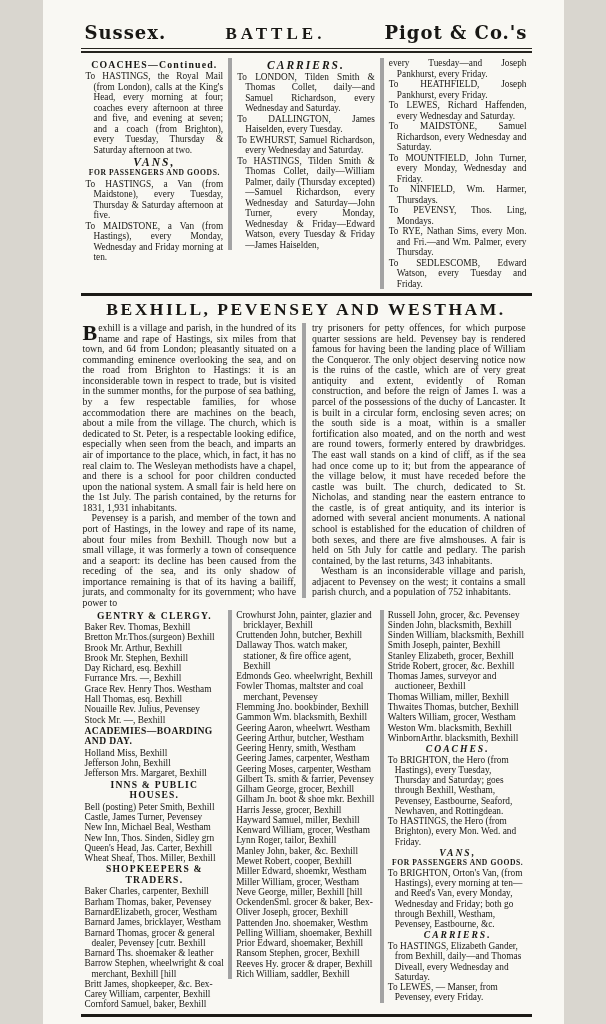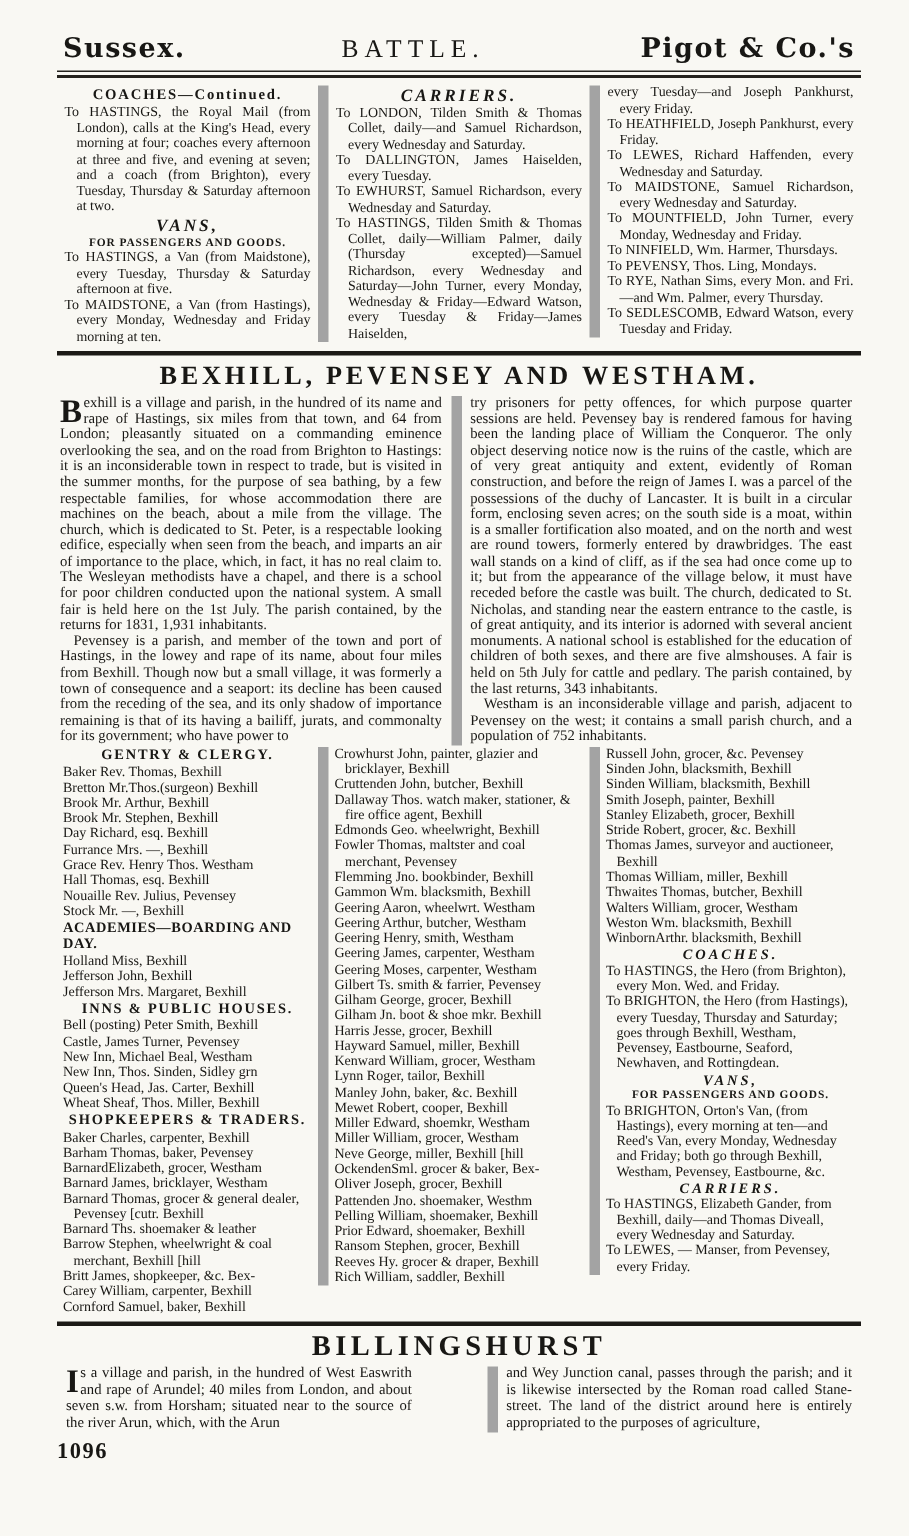--- a/index.html
+++ b/index.html
@@ -1,31 +1,31 @@
 <!DOCTYPE html>
 <html><head>
 <meta charset="utf-8">
 <style>
   html,body{margin:0;padding:0;background:#d9d6cf;}
   .page{
-    position:relative;width:606px;height:1024px;margin:0 auto;
+    position:relative;width:521px;height:1024px;margin:0 auto;
     background:#f9f8f3;color:#181714;box-sizing:border-box;
     padding:22px 32px 0 38px;overflow:hidden;
     font-family:"Liberation Serif", serif;
   }
   
   .running-header{display:flex;justify-content:space-between;align-items:baseline;padding:0 4px;}
   .rh-black{font-family:"DejaVu Serif", serif;font-weight:bold;font-size:18px;letter-spacing:1px;}
-  .rh-center{font-weight:normal;font-size:17px;letter-spacing:4px;}
+  .rh-center{font-weight:bold;font-size:17px;letter-spacing:4px;}
   .rule-double{height:2px;border-top:1px solid #25231e;border-bottom:2px solid #25231e;margin:4px 0 5px;}
   .rule-heavy{border-top:3px solid #1c1a16;margin:4px 0 3px;}
   
   .cols{display:flex;align-items:flex-start;}
   .col{flex:1;min-width:0;}
-  .col + .col{border-left:7px solid #a3a3a3;}
+  .col + .col{border-left:4px solid #a3a3a3;}
   
   .top-section{font-size:9.3px;line-height:1.13;}
   .top-section .col{padding:0 5px;}
   
   .entry{padding-left:8px;text-indent:-8px;text-align:justify;}
   .sec-head{font-weight:bold;text-align:center;font-size:9.8px;letter-spacing:1.2px;padding:1px 0;}
   .sec-head.align-left{text-align:left;letter-spacing:.4px;}
   .sec-head.italic-head{font-style:italic;font-size:11.5px;letter-spacing:2px;padding:1px 0 0;}
   .sec-subhead{font-weight:bold;text-align:center;font-size:7.6px;letter-spacing:.6px;padding-bottom:1px;}
   
@@ -186,22 +186,22 @@
         <div class="entry">Smith Joseph, painter, Bexhill</div>
         <div class="entry">Stanley Elizabeth, grocer, Bexhill</div>
         <div class="entry">Stride Robert, grocer, &amp;c. Bexhill</div>
         <div class="entry">Thomas James, surveyor and auctioneer, Bexhill</div>
         <div class="entry">Thomas William, miller, Bexhill</div>
         <div class="entry">Thwaites Thomas, butcher, Bexhill</div>
         <div class="entry">Walters William, grocer, Westham</div>
         <div class="entry">Weston Wm. blacksmith, Bexhill</div>
         <div class="entry">WinbornArthr. blacksmith, Bexhill</div>
         <div class="sec-head italic-head">COACHES.</div>
+        <div class="entry">To BRIGHTON, the Hero (from Hastings), every Tuesday, Thursday and Saturday; goes through Bexhill, Westham, Pevensey, Eastbourne, Seaford, Newhaven, and Rottingdean.</div>
         <div class="entry">To HASTINGS, the Hero (from Brighton), every Mon. Wed. and Friday.</div>
-        <div class="entry">To BRIGHTON, the Hero (from Hastings), every Tuesday, Thursday and Saturday; goes through Bexhill, Westham, Pevensey, Eastbourne, Seaford, Newhaven, and Rottingdean.</div>
         <div class="sec-head italic-head">VANS,</div>
         <div class="sec-subhead">FOR PASSENGERS AND GOODS.</div>
         <div class="entry">To BRIGHTON, Orton's Van, (from Hastings), every morning at ten—and Reed's Van, every Monday, Wednesday and Friday; both go through Bexhill, Westham, Pevensey, Eastbourne, &amp;c.</div>
         <div class="sec-head italic-head">CARRIERS.</div>
         <div class="entry">To HASTINGS, Elizabeth Gander, from Bexhill, daily—and Thomas Diveall, every Wednesday and Saturday.</div>
         <div class="entry">To LEWES, — Manser, from Pevensey, every Friday.</div>
       </div>
   </div>
 
   <div class="rule-heavy"></div>

